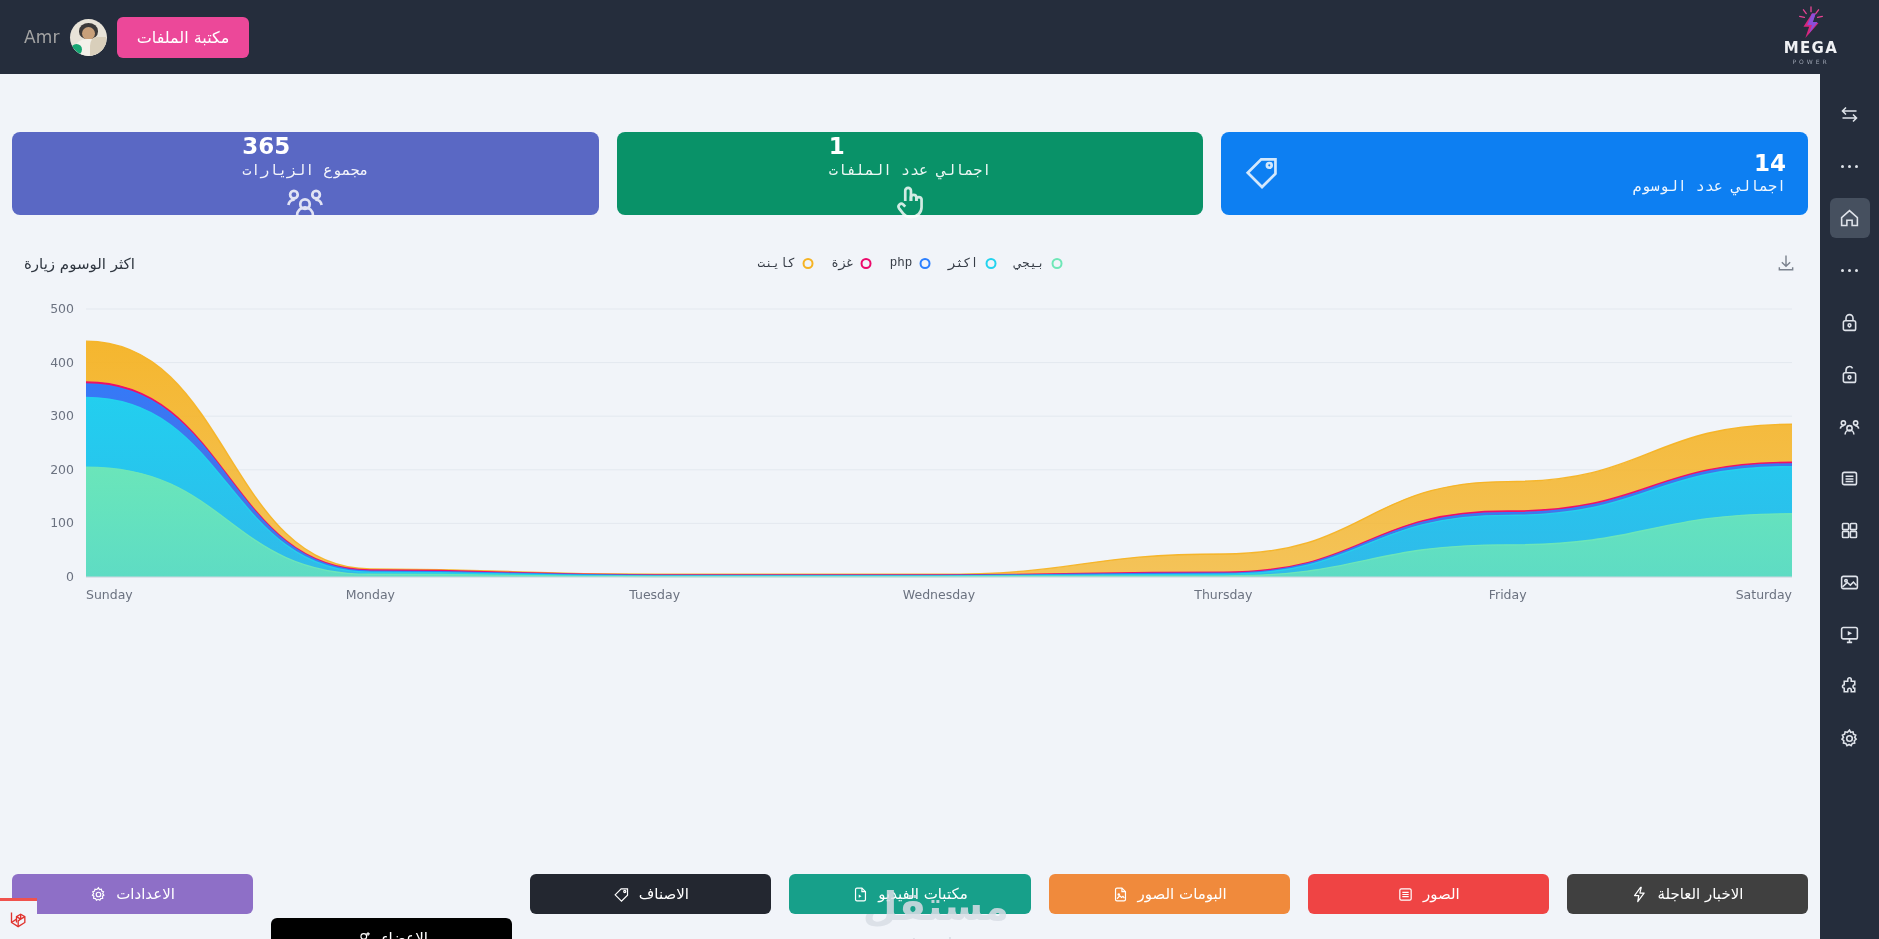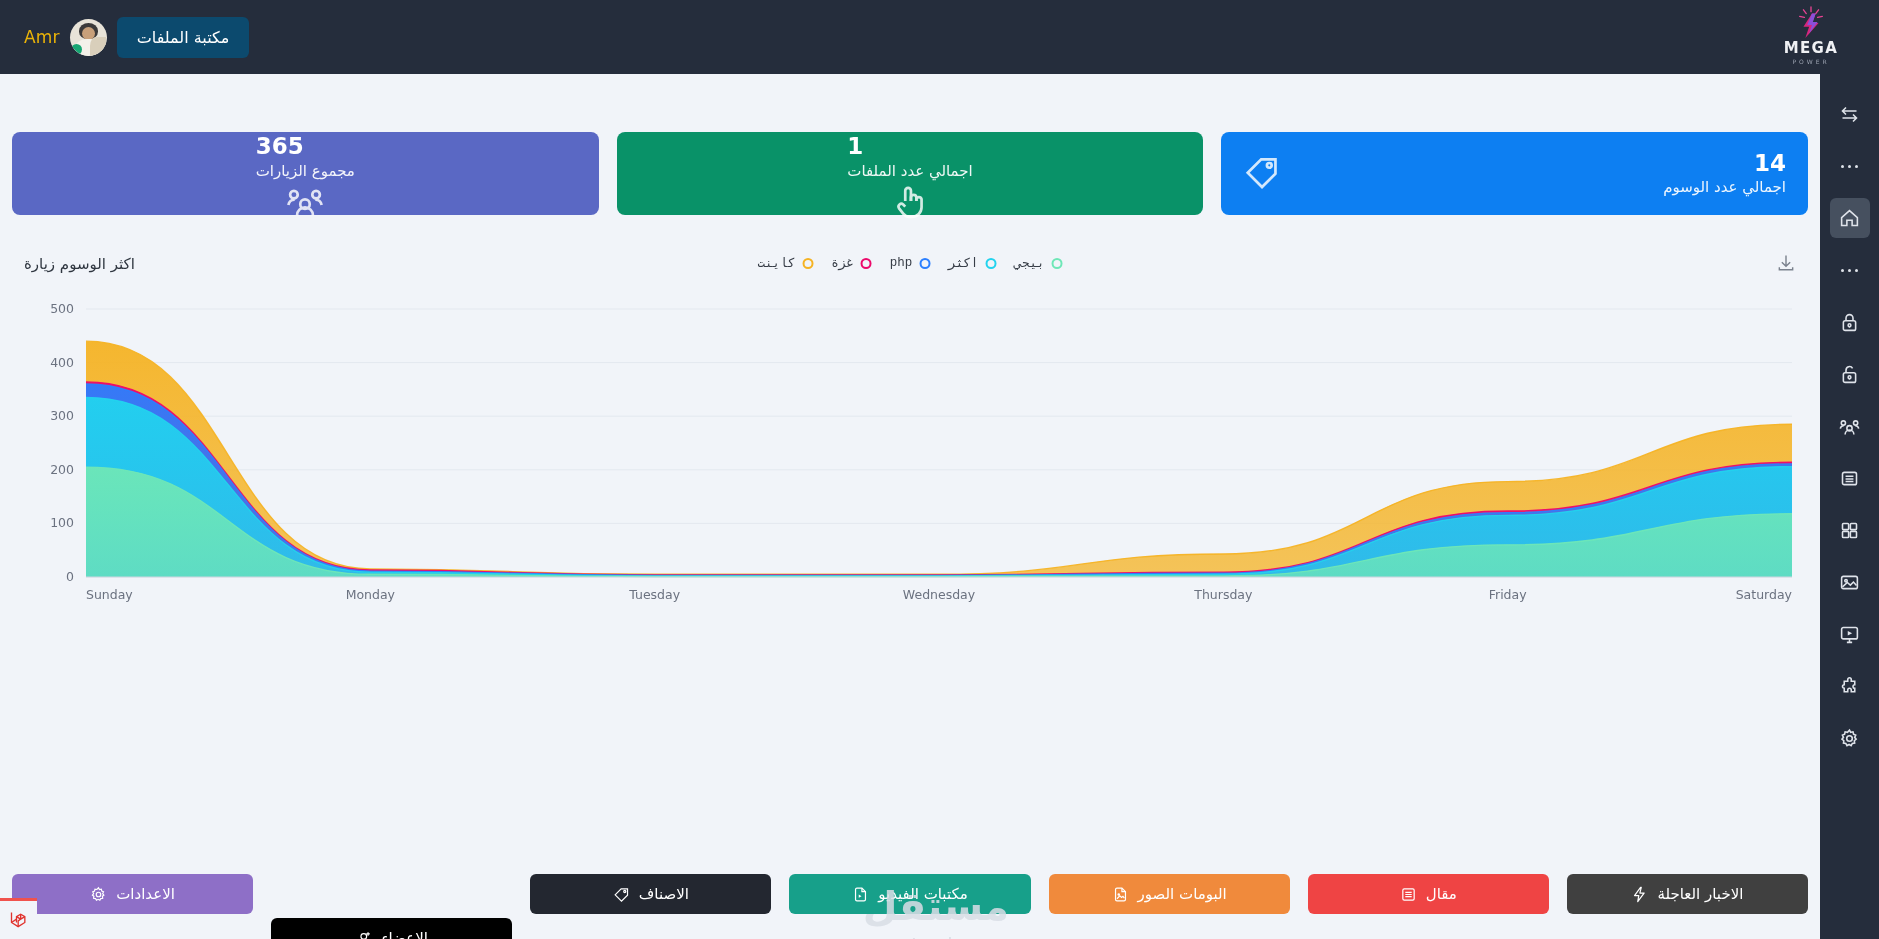--- a/index.html
+++ b/index.html
@@ -13,35 +13,35 @@
   #app { position: relative; width: 1879px; height: 939px; }
 
   
   .topbar {
     position: absolute; top: 0; left: 0;
     width: 1879px; height: 74px;
     background: #252d3c;
     display: flex; align-items: center;
   }
   .topbar-left { display: flex; align-items: center; padding-left: 24px; gap: 10px; }
-  .user-name { color: #eab308; font-size: 17px; letter-spacing: .2px; }
+  .user-name { color: #a3a3a3; font-size: 17px; letter-spacing: .2px; }
   .avatar {
     position: relative; width: 37px; height: 37px; border-radius: 50%;
     background: #e8e3d8; overflow: hidden; flex: none;
   }
   .avatar .head { position:absolute; left:9px; top:4px; width:19px; height:16px; border-radius:50% 50% 45% 45%; background:#3c3a3a; }
   .avatar .face { position:absolute; left:12px; top:8px; width:13px; height:13px; border-radius:50%; background:#c8a07a; }
   .avatar .body { position:absolute; left:3px; top:20px; width:31px; height:20px; border-radius:14px 14px 0 0; background:#f4f1ea; }
   .avatar .shade { position:absolute; left:20px; top:18px; width:16px; height:22px; border-radius:40% 0 0 0; background:#d9cfbb; }
   .avatar .dot {
     position:absolute; left:1px; bottom:1px; width:11px; height:11px;
     border-radius:50%; background:#17a673;
   }
   .files-btn {
-    background: #0c4a6e; color: #ffffff; border: none;
+    background: #ec4899; color: #ffffff; border: none;
     border-radius: 6px; padding: 11px 20px;
     font-size: 16px; cursor: pointer; font-family: inherit;
     direction: rtl;
   }
   .brand {
     position: absolute; right: 22px; top: 6px;
     width: 92px; display: flex; flex-direction: column; align-items: center;
   }
   .brand .mark { width: 38px; height: 34px; }
   .brand .mega { color: #f0f1f4; font-size: 15px; font-weight: 700; letter-spacing: 1.4px; line-height: 1; margin-top: 1px;}
@@ -73,21 +73,21 @@
     display: flex; gap: 18px;
     padding: 58px 12px 0 12px;
   }
   .card {
     flex: 1; height: 83px; border-radius: 8px;
     display: flex; align-items: center; padding: 0 22px;
     color: #fff; position: relative;
   }
   .card .txt { display: flex; flex-direction: column; justify-content: center; }
   .card .num { font-size: 23px; font-weight: 700; line-height: 1.25; }
-  .card .lbl { font-size: 15px; opacity: .93; line-height: 1.4; }
+  .card .lbl { font-size: 15px; opacity: .93; line-height: 1.4; font-family: Liberation Mono, monospace; }
   .card .ico { opacity: .82; }
   .card .ico svg { stroke: #fff; fill: none; stroke-width: 1.7; }
 
   .card.ltr { flex-direction: column; justify-content: space-between; }
   .card.ltr .txt { align-items: flex-start; text-align: left; }
   .card.rtl { flex-direction: row; justify-content: space-between; direction: rtl; }
   .card.rtl .txt { align-items: flex-start; text-align: right; }
 
   
   .chart-wrap { position: relative; margin: 36px 0 0 0; padding: 0 12px; }
@@ -467,21 +467,21 @@
           <span style="display: flex;">
             <svg width="17" height="17" viewBox="0 0 24 24">
               <path d="M14 3 H7 a2 2 0 0 0-2 2 v14 a2 2 0 0 0 2 2 h10 a2 2 0 0 0 2-2 V8 Z"></path>
               <path d="M14 3 V8 H19"></path>
               <circle cx="9.5" cy="12" r="1"></circle>
               <path d="M7 18 L11 14 L13.5 16.3 L15.5 14.6 L17.5 17"></path>
             </svg>
           </span>
         </button>
         <button class="abtn" style="background: rgb(239, 68, 68);">
-          <span>مقال</span>
+          <span>الصور</span>
           <span style="display: flex;">
             <svg width="17" height="17" viewBox="0 0 24 24">
               <rect x="4" y="4" width="16" height="16" rx="2"></rect>
               <path d="M7.5 9 H16.5 M7.5 12 H16.5 M7.5 15 H16.5"></path>
             </svg>
           </span>
         </button>
         <button class="abtn" style="background: #404040;">
           <span>الاخبار العاجلة</span>
           <span style="display: flex;">

